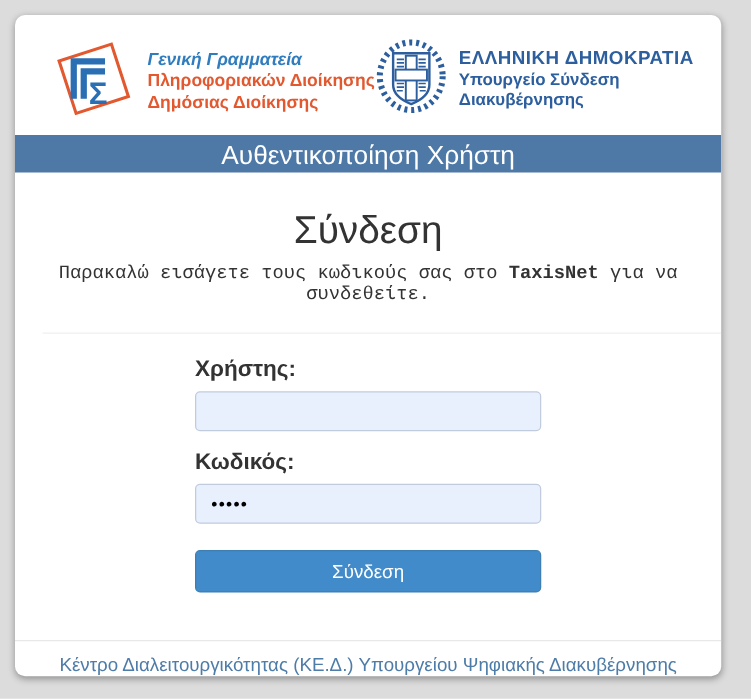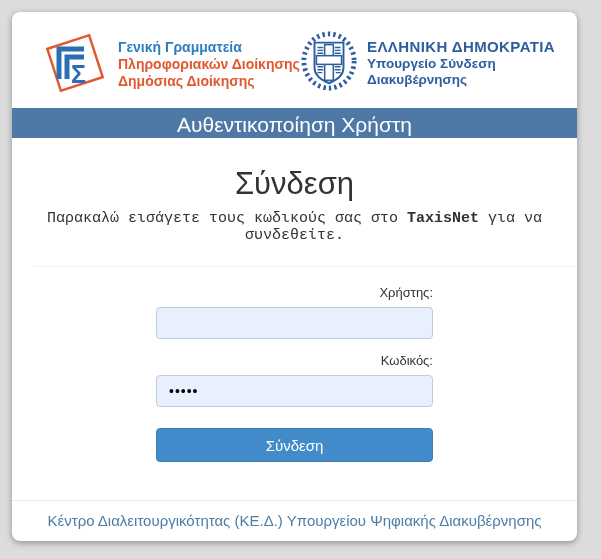--- a/index.html
+++ b/index.html
@@ -19,36 +19,36 @@
     width:565px;height:529px;margin:12px 24px 0 12px;
     background:var(--card_bg);border-radius:8px;
     box-shadow:0 2px 6px rgba(0,0,0,.35);
     overflow:hidden;
   }
   
   .logos{display:flex;justify-content:space-between;align-items:flex-start;
          padding:18px 22px 0 30px;height:96px;}
   .logo{display:flex;align-items:flex-start;}
   .logo-left-text{margin-left:10px;padding-top:9px;font-size:14px;line-height:17px;font-weight:600;}
-  .logo-left-text .l1{color:var(--logo_blue);}
+  .logo-left-text .l1{color:var(--logo_blue);font-style:italic;}
   .logo-left-text .l2,.logo-left-text .l3{color:var(--logo_orange);}
   .logo-right-text{margin-left:9px;padding-top:7px;}
   .logo-right-text .r1{color:var(--emblem_blue);font-size:15px;font-weight:bold;letter-spacing:.4px;line-height:19px;}
   .logo-right-text .r2,.logo-right-text .r3{color:var(--emblem_blue);font-size:13.5px;font-weight:bold;line-height:16px;}
   
   .title-bar{
     height:30px;line-height:33px;background:var(--bar_blue);
     color:#fff;text-align:center;font-size:21px;
   }
   
   h2.heading{margin:28px 0 8px;font-size:31px;font-weight:400;text-align:center;color:var(--text_dark);}
   p.subtitle{margin:0;font-size:15px;text-align:center;color:var(--text_dark);font-family:Liberation Mono, monospace;}
   hr.sep{border:0;border-top:1px solid #f0f0f0;margin:22px 0 0 22px;}
   form.login{width:277px;margin:18px auto 0;}
-  .field label{display:block;font-weight:normal;font-size:13px;color:var(--text_dark);margin:0 0 7px;text-align:right;}
+  .field label{display:block;font-weight:bold;font-size:18px;color:var(--text_dark);margin:0 0 7px;}
   .field input{
     width:100%;height:32px;background:var(--input_bg);
     border:1px solid var(--input_border);border-radius:4px;
     padding:0 12px;font-size:14px;font-family:inherit;outline:none;
   }
   .field.password input{letter-spacing:1px;}
   .field + .field{margin-top:14px;}
   button.submit{
     display:block;width:100%;height:34px;margin-top:21px;
     background:var(--button_blue);border:1px solid #3d7fb3;border-radius:4px;

